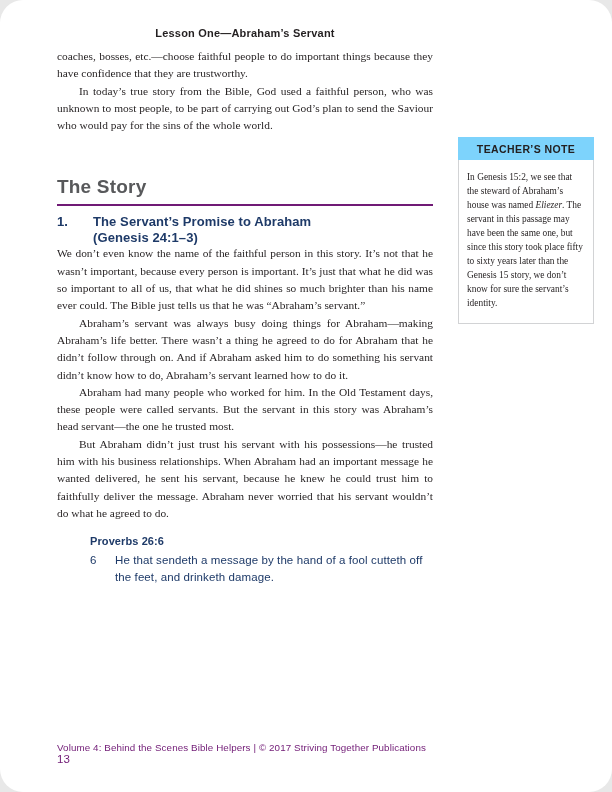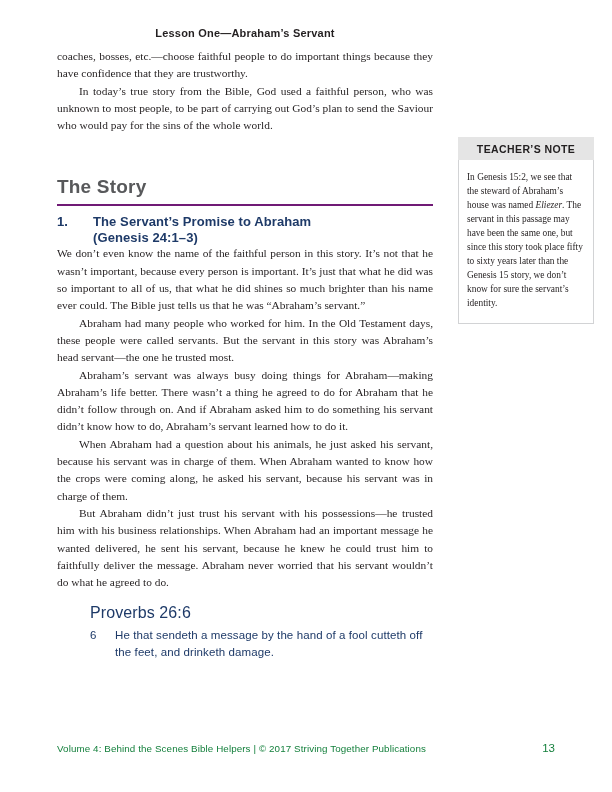--- a/index.html
+++ b/index.html
@@ -1,19 +1,19 @@
 <!DOCTYPE html>
 <html><head>
 <meta charset="utf-8">
 <style>
   html,body { margin:0; padding:0; background:#e8e8e8; }
   .page {
     position:relative; width:612px; height:792px; margin:0 auto;
     background:#ffffff; overflow:hidden;
-    font-family:"Liberation Serif", serif; color:#231f20;
+    font-family:"Liberation Serif", serif; color:#231f20;border-radius:23px;
   }
   .running-head {
     position:absolute; top:27px; left:57px; width:376px;
     text-align:center;
     font-family:"Liberation Sans", sans-serif;
     font-weight:bold; font-size:11px; letter-spacing:0.2px; color:#231f20;
   }
   .main { position:absolute; left:57px; top:48px; width:376px; }
   .main p {
     margin:0; font-size:11.4px; line-height:17.3px;
@@ -31,42 +31,42 @@
     font-family:"Liberation Sans", sans-serif;
     font-weight:bold; font-size:13px; line-height:15.5px;
     letter-spacing:0.1px; color:#1e3a68;
   }
   .num-heading .num { flex:0 0 36px; }
   .first-story { margin-top:7px; }
   .scripture {
     margin:13px 0 0 33px;
     font-family:"Liberation Sans", sans-serif; color:#1e3a68;
   }
-  .scripture-ref { font-weight:normal; font-size:16px; margin-bottom:5px; letter-spacing:0.1px; }
+  .scripture-ref { font-weight:bold; font-size:11px; margin-bottom:5px; letter-spacing:0.1px; }
   .verse { display:flex; font-size:11.5px; line-height:17px; letter-spacing:0.1px; }
   .verse-num { flex:0 0 25px; }
   .verse-text { flex:1; }
   .sidebar { position:absolute; left:458px; top:137px; width:136px; }
   .sidebar-header {
-    background:#e5e5e5; color:#232021; text-align:center;
+    background:#7dd3fc; color:#232021; text-align:center;
     font-family:"Liberation Sans", sans-serif;
     font-weight:bold; font-size:10.5px; letter-spacing:0.4px;
     padding:6px 0 5px 0;
   }
   .sidebar-body {
     border:1px solid #d2d3d5; border-top:none; background:#ffffff;
     padding:10px 8px 13px 8px;
     font-family:"Liberation Serif", serif;
     font-size:9.4px; line-height:14px; text-align:left; color:#231f20;
   }
   .sidebar-body .it { font-style:italic; }
   .footer {
     position:absolute; left:57px; right:57px; top:742px;
     display:flex; justify-content:space-between; align-items:baseline;
-    font-family:"Liberation Sans", sans-serif; color:#15803d;
+    font-family:"Liberation Sans", sans-serif; color:#701a75;flex-direction:column;
   }
   .footer-text { font-size:9.8px; letter-spacing:0.1px; }
   .footer-page { font-weight:normal; font-size:11.5px; }
 </style>
 </head>
 <body>
 
 <div class="page">
 
   <div class="running-head">Lesson One—Abraham’s Servant</div>
@@ -79,23 +79,22 @@
 
     <div class="num-heading">
       <span class="num">1.</span>
       <span class="txt">
         <span>The Servant’s Promise to Abraham</span><br>
         <span>(Genesis 24:1–3)</span>
       </span>
     </div>
 
     <p class="first-story">We don’t even know the name of the faithful person in this story. It’s not that he wasn’t important, because every person is important. It’s just that what he did was so important to all of us, that what he did shines so much brighter than his name ever could. The Bible just tells us that he was “Abraham’s servant.”</p>
+    <p class="indent">Abraham’s servant was always busy doing things for Abraham—making Abraham’s life better. There wasn’t a thing he agreed to do for Abraham that he didn’t follow through on. And if Abraham asked him to do something his servant didn’t know how to do, Abraham’s servant learned how to do it.</p>
     <p class="indent">Abraham had many people who worked for him. In the Old Testament days, these people were called servants. But the servant in this story was Abraham’s head servant—the one he trusted most.</p>
-    <p class="indent">Abraham’s servant was always busy doing things for Abraham—making Abraham’s life better. There wasn’t a thing he agreed to do for Abraham that he didn’t follow through on. And if Abraham asked him to do something his servant didn’t know how to do, Abraham’s servant learned how to do it.</p>
-    <p class="indent">When Abraham had a question about his animals, he just asked his servant, because his servant was in charge of them. When Abraham wanted to know how the crops were coming along, he asked his servant, because his servant was in charge of them.</p>
     <p class="indent">But Abraham didn’t just trust his servant with his possessions—he trusted him with his business relationships. When Abraham had an important message he wanted delivered, he sent his servant, because he knew he could trust him to faithfully deliver the message. Abraham never worried that his servant wouldn’t do what he agreed to do.</p>
 
     <div class="scripture">
       <div class="scripture-ref">Proverbs 26:6</div>
       <div class="verse">
         <span class="verse-num">6</span>
         <span class="verse-text">He that sendeth a message by the hand of a fool cutteth off the feet, and drinketh damage.</span>
       </div>
     </div>
   </div>

